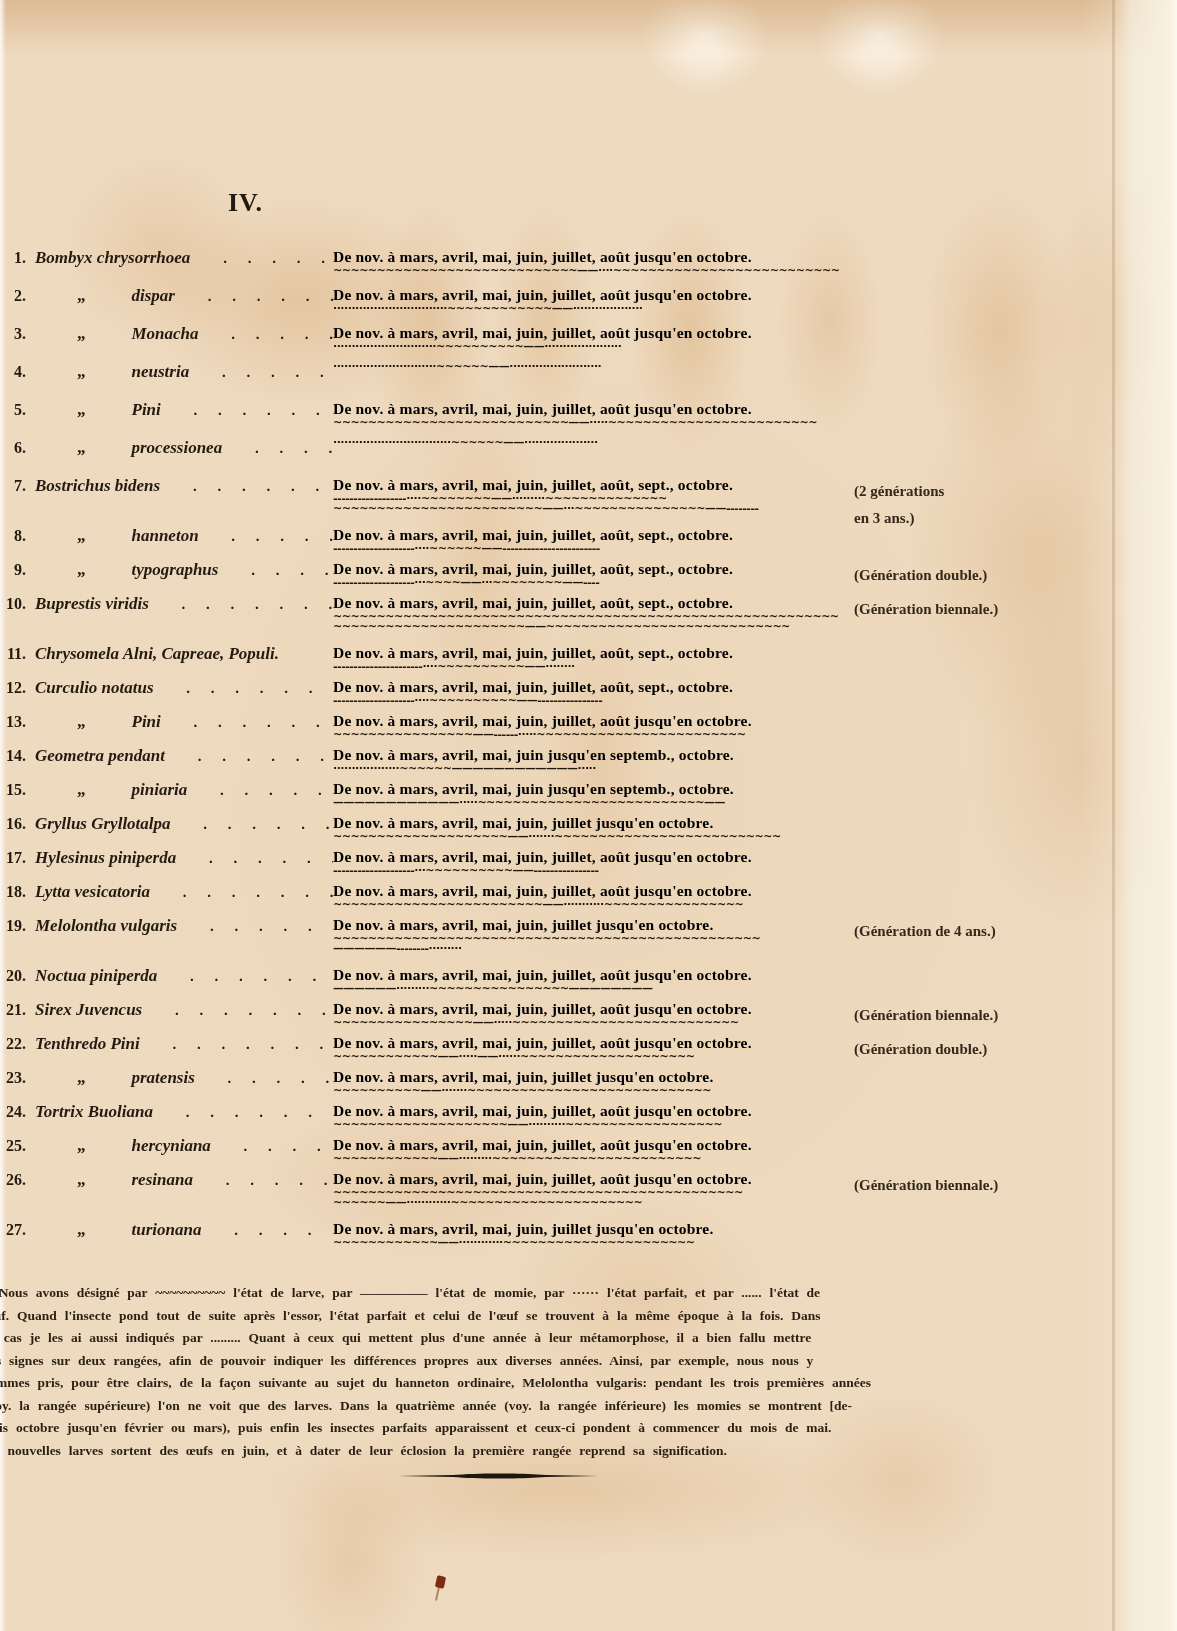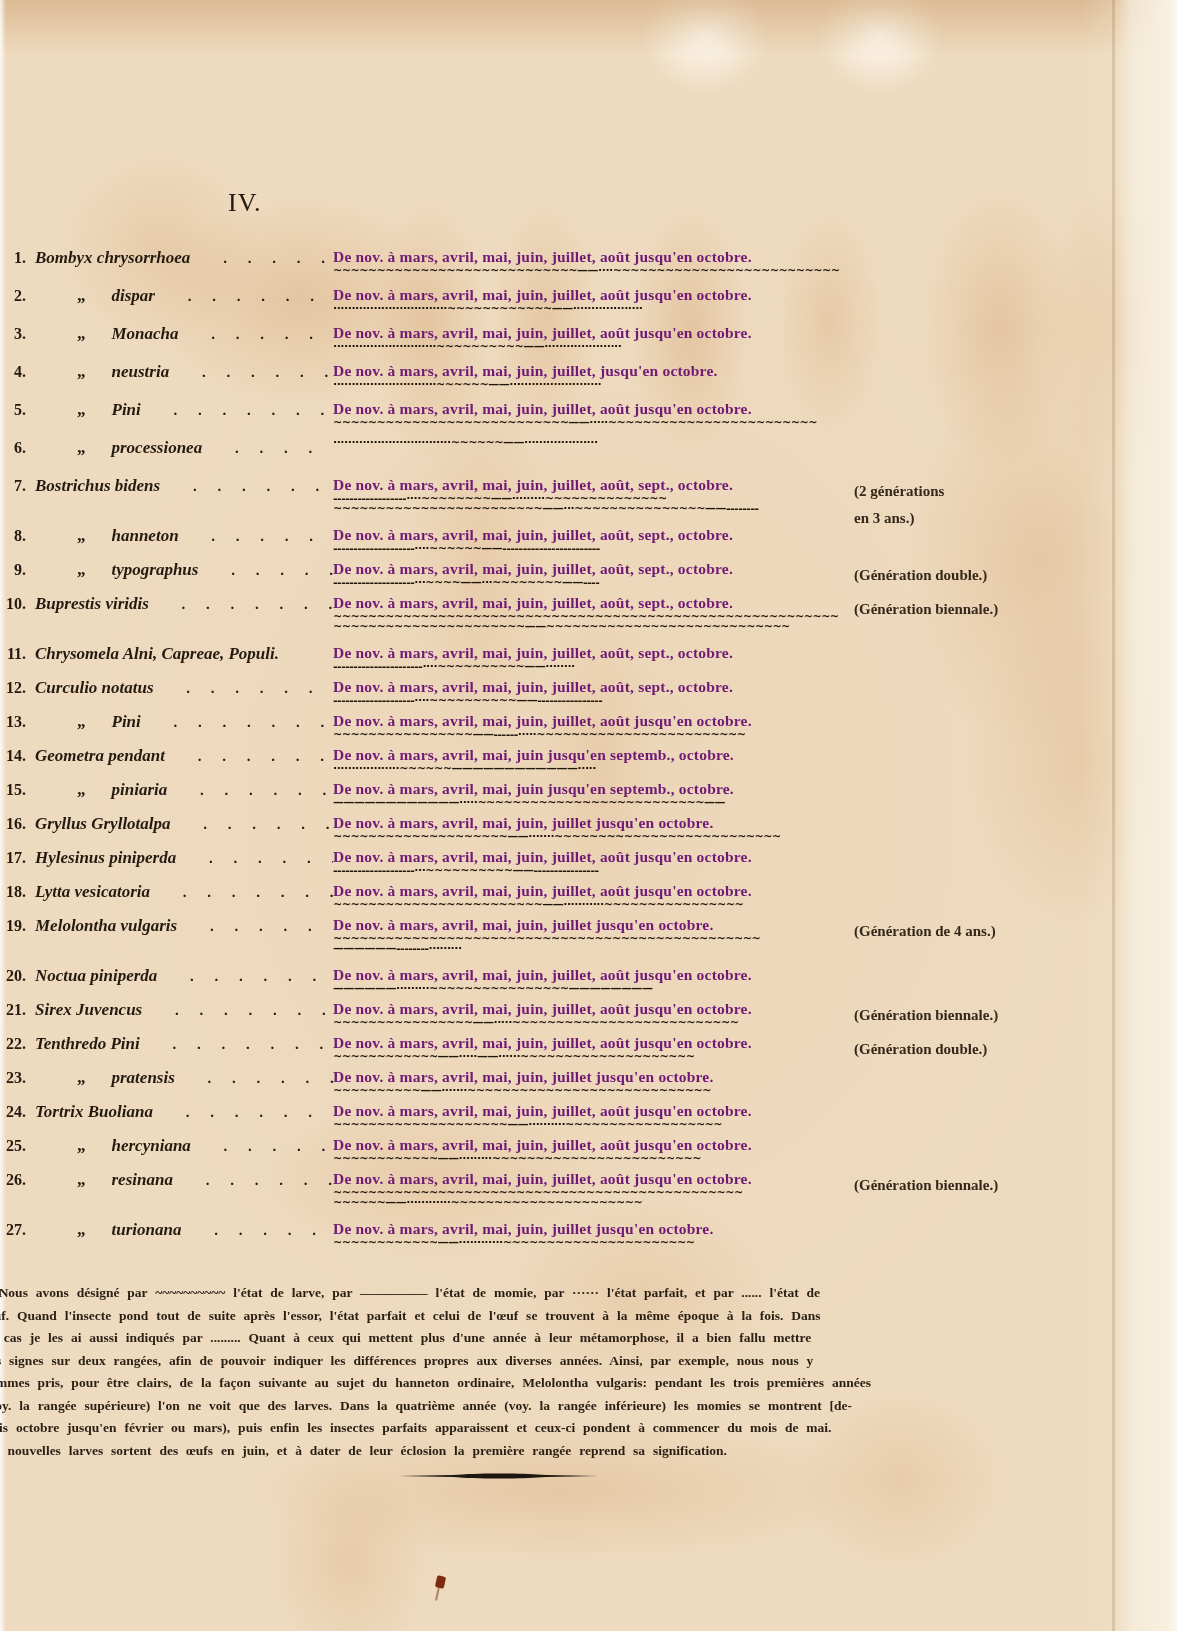--- a/index.html
+++ b/index.html
@@ -26,33 +26,33 @@
       radial-gradient(ellipse 110px 300px at 480px 560px, rgba(205,150,90,.18), transparent 65%),
       radial-gradient(ellipse 90px 260px at 600px 760px, rgba(205,150,90,.16), transparent 65%),
       radial-gradient(ellipse 260px 120px at 430px 1180px, rgba(205,150,90,.20), transparent 65%),
       radial-gradient(ellipse 200px 160px at 640px 1300px, rgba(205,150,90,.18), transparent 65%),
       radial-gradient(ellipse 480px 110px at 560px 1490px, rgba(205,150,90,.26), transparent 65%),
       radial-gradient(ellipse 120px 160px at 350px 1560px, rgba(205,150,90,.22), transparent 65%),
       radial-gradient(ellipse 160px 140px at 900px 1480px, rgba(205,150,90,.20), transparent 65%),
       radial-gradient(ellipse 700px 800px at 600px 800px, rgba(222,186,140,.12), transparent 75%);
   }
   .fold-line{position:absolute;left:1112px;top:0;width:3px;height:1631px;background:rgba(150,100,55,.22);}
-  .title-row{position:absolute;top:188px;left:228px;display:flex;gap:84px;font-weight:400;font-size:26px;letter-spacing:1px;color:#221910;}
+  .title-row{position:absolute;top:188px;left:228px;display:flex;gap:84px;font-weight:700;font-size:26px;letter-spacing:1px;color:#221910;}
   .title-row .main{word-spacing:26px;letter-spacing:2px;}
   .entries{position:absolute;top:248px;left:-14px;width:1191px;}
   .row{position:relative;display:flex;align-items:flex-start;height:34px;}
   .row.h38{height:38px;}
   .row.tall{height:50px;}
   .num{width:40px;text-align:right;flex:none;font-weight:700;font-size:16px;padding-top:1px;}
   .namebox{width:298px;flex:none;overflow:hidden;white-space:nowrap;font-style:italic;font-weight:700;font-size:17px;padding-left:9px;}
   .ditto{font-style:normal;font-weight:700;padding-left:42px;}
-  .species.ind{margin-left:26px;text-align:right;}
+  .species.ind{margin-left:46px;text-align:right;}
   .leaders{font-style:normal;font-weight:700;word-spacing:17px;font-size:15px;margin-left:12px;}
   .datebox{width:522px;flex:none;}
-  .datetext{display:block;font-weight:700;font-size:15.5px;white-space:nowrap;letter-spacing:.2px;color:#701a75;}
+  .datetext{display:block;font-weight:700;font-size:15.5px;white-space:nowrap;letter-spacing:.2px;color:#000000;}
   .marks{font-family:"DejaVu Sans",sans-serif;font-weight:700;font-size:11px;line-height:8px;height:9px;letter-spacing:-.5px;overflow:hidden;white-space:nowrap;margin-top:1px;color:#201608;}
   .note{position:absolute;left:868px;top:2px;width:305px;font-weight:700;font-size:15px;white-space:pre-line;color:#35281a;line-height:27px;}
   .footnote{position:absolute;top:1282px;left:-16px;width:1030px;font-weight:700;font-size:13.5px;line-height:22.5px;color:#2a1f13;}
   .fline{white-space:nowrap;word-spacing:4.5px;}
   .divider{position:absolute;left:398px;top:1472px;width:200px;height:8px;}
   .speck{position:absolute;left:436px;top:1576px;width:9px;height:12px;background:#7c2a12;border-radius:2px;transform:rotate(12deg);}
   .speck:after{content:"";position:absolute;left:3px;top:11px;width:2px;height:14px;background:rgba(124,62,28,.55);}
 </style>
 </head>
 <body>
@@ -85,21 +85,20 @@
       <span class="namebox"><span class="ditto">„</span><span class="species ind">Monacha</span><span class="leaders"> . . . . . . . . . . .</span></span>
       <span class="datebox">
         <span class="datetext">De nov. à mars, avril, mai, juin, juillet, août jusqu'en octobre.</span>
         <div class="marks">····························~~~~~~~~~~——·····················</div>
       </span>
     </div>
     <div class="row h38">
       <span class="num">4.</span>
       <span class="namebox"><span class="ditto">„</span><span class="species ind">neustria</span><span class="leaders"> . . . . . . . . . . .</span></span>
       <span class="datebox">
-        <span class="datetext">De nov. à mars, avril, mai, juin, juillet, jusqu'en octobre.</span>
         <div class="marks">····························~~~~~~——·························</div>
       </span>
     </div>
     <div class="row h38">
       <span class="num">5.</span>
       <span class="namebox"><span class="ditto">„</span><span class="species ind">Pini</span><span class="leaders"> . . . . . . . . . . .</span></span>
       <span class="datebox">
         <span class="datetext">De nov. à mars, avril, mai, juin, juillet, août jusqu'en octobre.</span>
         <div class="marks">~~~~~~~~~~~~~~~~~~~~~~~~~~~——·····~~~~~~~~~~~~~~~~~~~~~~~~</div>
       </span>

